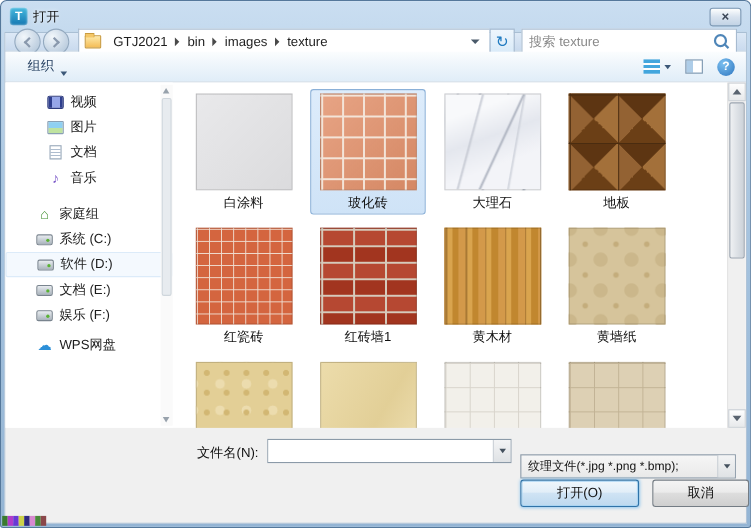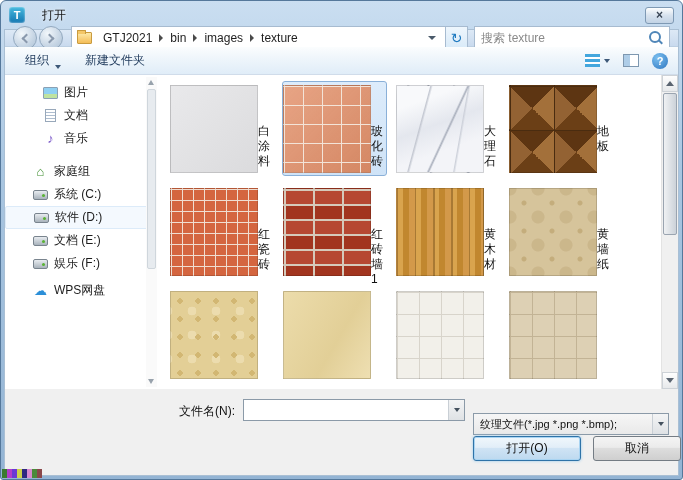--- a/index.html
+++ b/index.html
@@ -10,21 +10,21 @@
   .window { position:relative; width:683px; height:480px; overflow:hidden;
     border:1px solid #55789b; border-radius:6px 6px 3px 3px;
     background:linear-gradient(180deg,#cadef1,#a9c6e1 35%,#93b4d4); }
 
   
   .titlebar { height:28px; display:flex; align-items:center; padding:0 8px; }
   .app-icon { width:16px; height:16px; border-radius:3px; flex:none;
     background:linear-gradient(#45b9de,#1577b2); color:#fff; font-weight:bold; font-size:11px;
     display:flex; align-items:center; justify-content:center;
     box-shadow:inset 0 0 2px rgba(255,255,255,.8); }
-  .win-title { margin-left:17px; color:#151515; text-shadow:0 0 4px rgba(255,255,255,.95); }
+  .win-title { margin-left:5px; color:#151515; text-shadow:0 0 4px rgba(255,255,255,.95); }
   .close-btn { margin-left:auto; width:29px; height:17px; border-radius:3px;
     border:1px solid #7e99b4; background:linear-gradient(#fdfefe,#d7e2ee 50%,#c2d3e5);
     color:#3a4656; font-size:12px; line-height:13px; font-weight:bold; }
 
   
   .body { position:absolute; left:3px; right:3px; top:28px; bottom:3px;
     background:#f0f0f0; border:1px solid #a9bfd4; display:flex; flex-direction:column; }
 
   
   .navbar { height:17px; flex:none; display:flex; align-items:center; gap:0;
@@ -110,21 +110,21 @@
     border-left:3.5px solid transparent; border-right:3.5px solid transparent; }
   .side-scroll .tri-up { top:3px; border-bottom:5px solid #98a2ac; }
   .side-scroll .tri-down { bottom:3px; border-top:5px solid #98a2ac; }
   .side-scroll .sthumb-sm { position:absolute; left:1px; right:1px; top:12px; height:58%;
     background:#e7ebef; border:1px solid #cfd6dc; border-radius:2px; }
 
   .filearea { flex:1; position:relative; min-width:0; }
   .grid { position:absolute; left:0; top:0; right:17px; bottom:0; overflow:hidden;
     padding:6px 0 0 12px; display:flex; flex-wrap:wrap; align-content:flex-start; }
   .fitem { width:105px; margin:0 8px 8px 0; padding:3px 0 2px; border:1px solid transparent;
-    border-radius:3px; display:flex; flex-direction:row; align-items:center; }
+    border-radius:3px; display:flex; flex-direction:column; align-items:center; }
   .fitem.selected { background:linear-gradient(#ddecfb,#cfe3f7); border-color:#8ab0d8; }
   .thumb { width:88px; height:88px; border:1px solid rgba(0,0,0,.15); flex:none; }
   .flabel { margin-top:4px; height:15px; line-height:15px; font-size:12px; color:#111; }
 
   
   .tex-paint { background:linear-gradient(135deg,#e9e9eb,#dbdbdd); }
   .tex-glazed { background-color:#e2906a;
     background-image:linear-gradient(#f3e4d8 1.5px,transparent 1.5px),
       linear-gradient(90deg,#f3e4d8 1.5px,transparent 1.5px),
       linear-gradient(135deg,rgba(255,255,255,.18),rgba(0,0,0,.06));
@@ -243,36 +243,37 @@
         <input placeholder="搜索 texture" style="">
         <span class="mag"></span>
       </div>
     </div>
 
     <div class="cmdbar">
       <button class="cmd">
         <span>组织</span>
         <span class="dd"></span>
       </button>
-      <button class="cmd">
-        <span>新建文件夹</span>
-      </button>
       <span class="right-icons">
         <span style="display:flex;align-items:center;gap:4px">
           <span class="views-icon"></span>
           <span class="dd"></span>
         </span>
         <span class="pane-icon"></span>
         <span class="help-icon">?</span>
       </span>
     </div>
 
     <div class="content">
 
       <div class="sidebar">
+        <div class="side-item lib">
+          <span class="ic ic-video"></span>
+          <span>视频</span>
+        </div>
         <div class="side-item lib">
           <span class="ic ic-pic"></span>
           <span>图片</span>
         </div>
         <div class="side-item lib">
           <span class="ic ic-doc"></span>
           <span>文档</span>
         </div>
         <div class="side-item lib">
           <span class="ic ic-glyph ic-music">♪</span>

